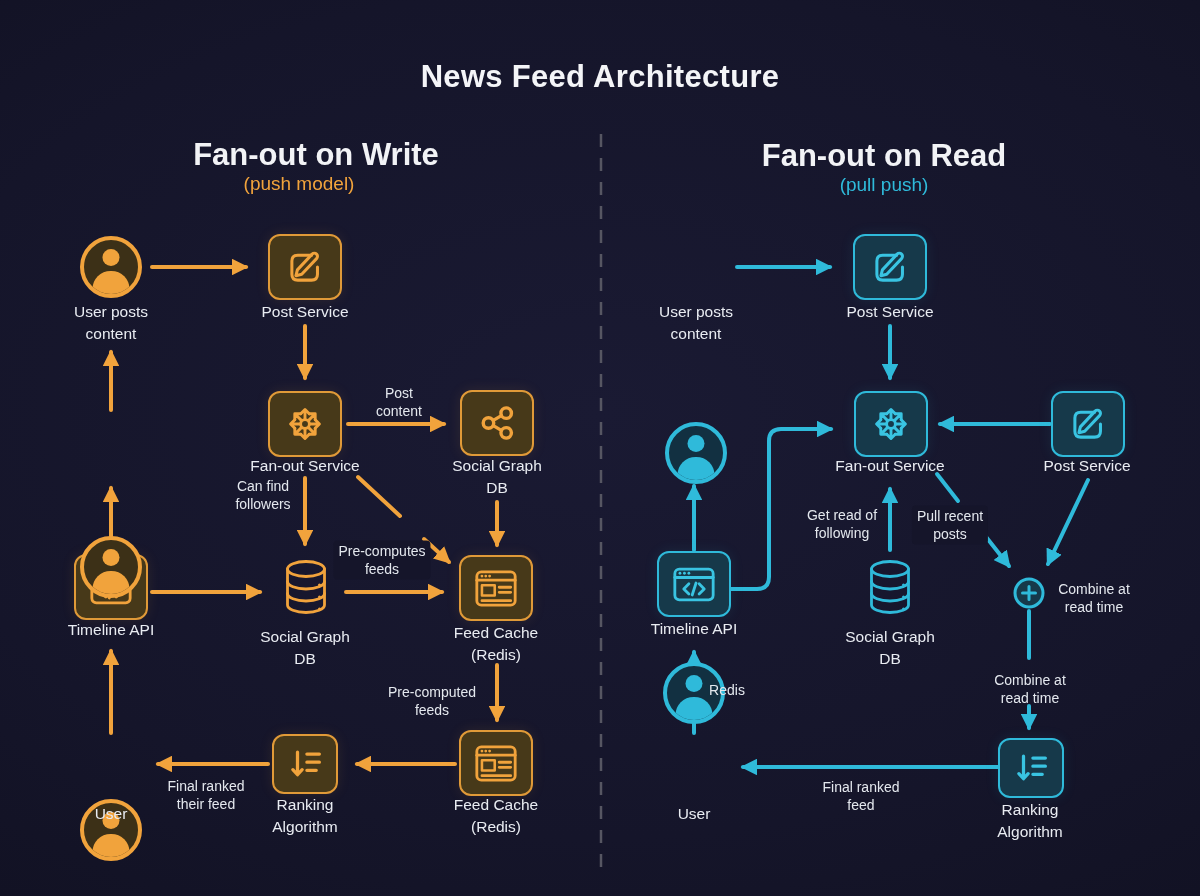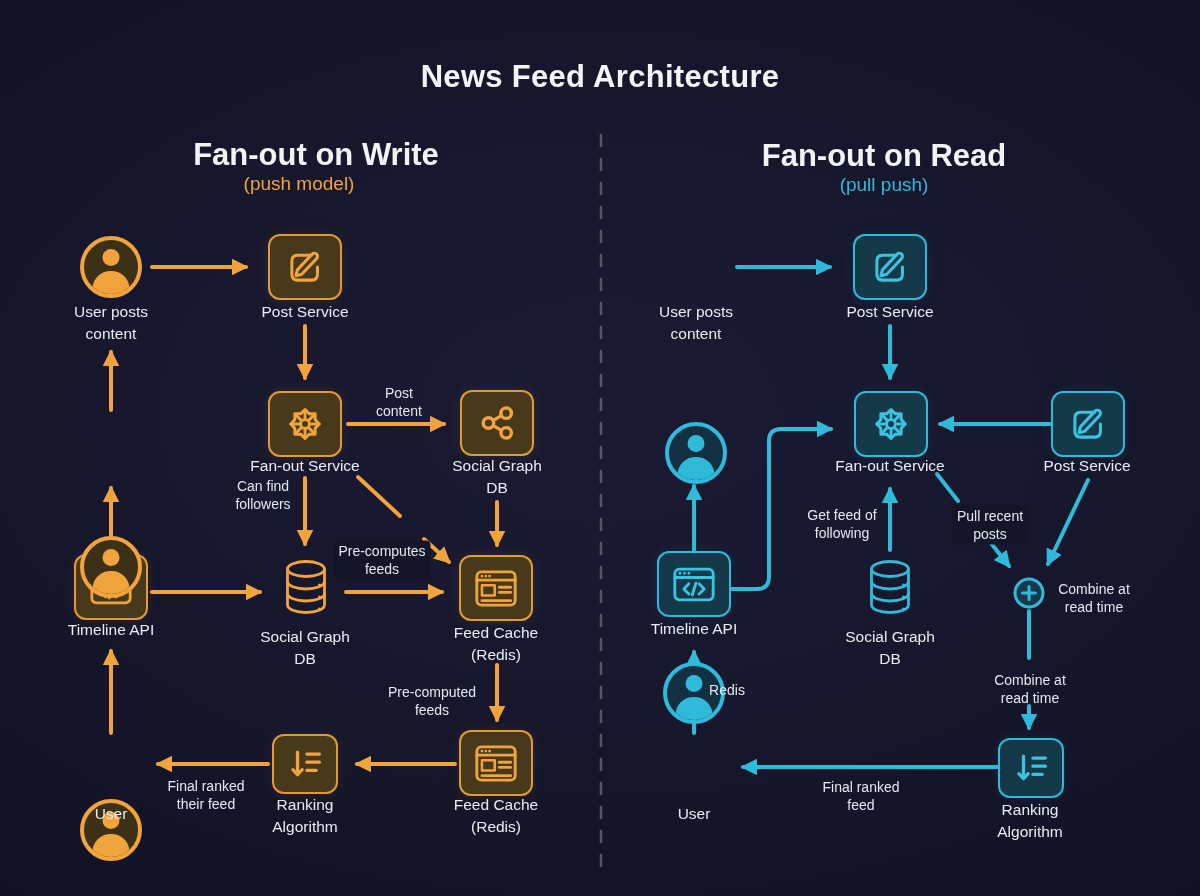--- a/index.html
+++ b/index.html
@@ -298,23 +298,23 @@
   <div class="abs nlabel" style="left:1087px;top:466px;">Post Service</div>
   <div class="abs nlabel" style="left:694px;top:629px;">Timeline API</div>
   <div class="abs nlabel" style="left:890px;top:648px;">Social Graph
 DB</div>
   <div class="abs elabel" style="left:1094px;top:598px;">Combine at
 read time</div>
   <div class="abs nlabel" style="left:1030px;top:821px;">Ranking
 Algorithm</div>
   <div class="abs nlabel" style="left:694px;top:814px;">User</div>
 
-  <div class="abs elabel" style="left:842px;top:524px;">Get feed of
+  <div class="abs elabel" style="left:842px;top:524px;">Get read of
 following</div>
-  <div class="abs elabel mask" style="left:950px;top:525px;margin-left:40px;">Pull recent
+  <div class="abs elabel mask" style="left:950px;top:525px;">Pull recent
 posts</div>
   <div class="abs elabel" style="left:1030px;top:689px;">Combine at
 read time</div>
   <div class="abs elabel" style="left:727px;top:690px;">Redis</div>
   <div class="abs elabel" style="left:861px;top:796px;">Final ranked
 feed</div>
 
 </div>
 
 </body></html>

